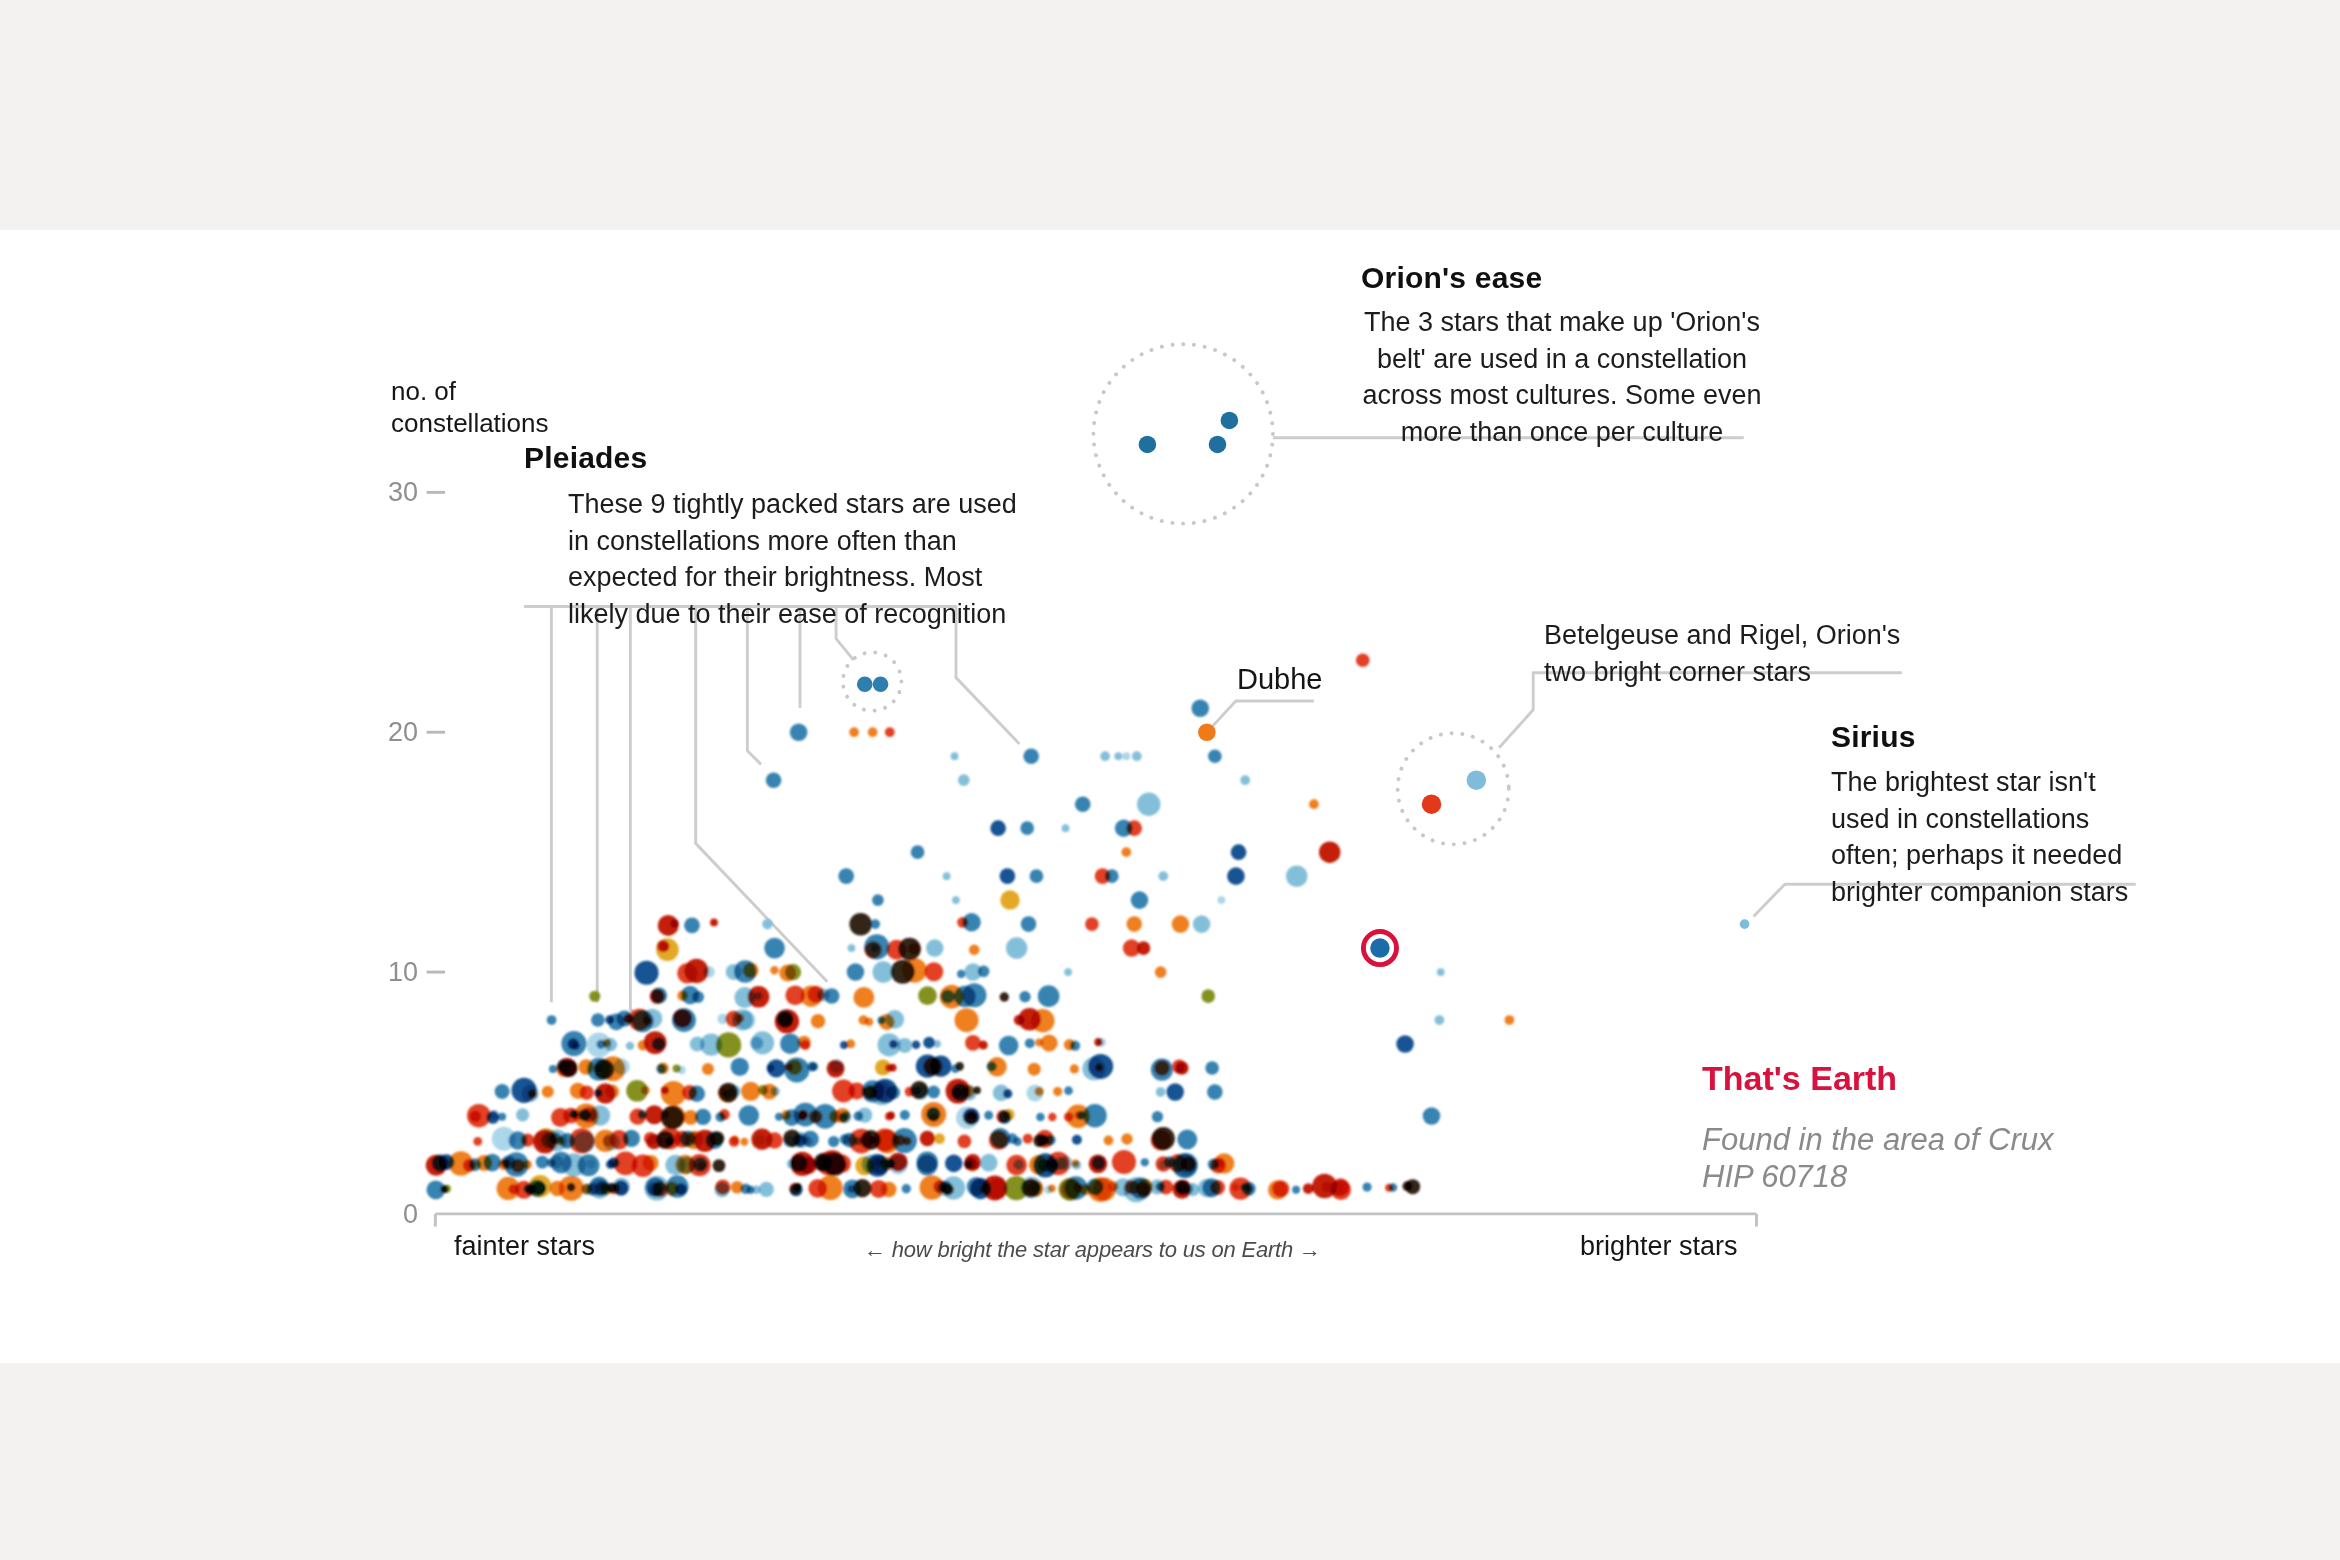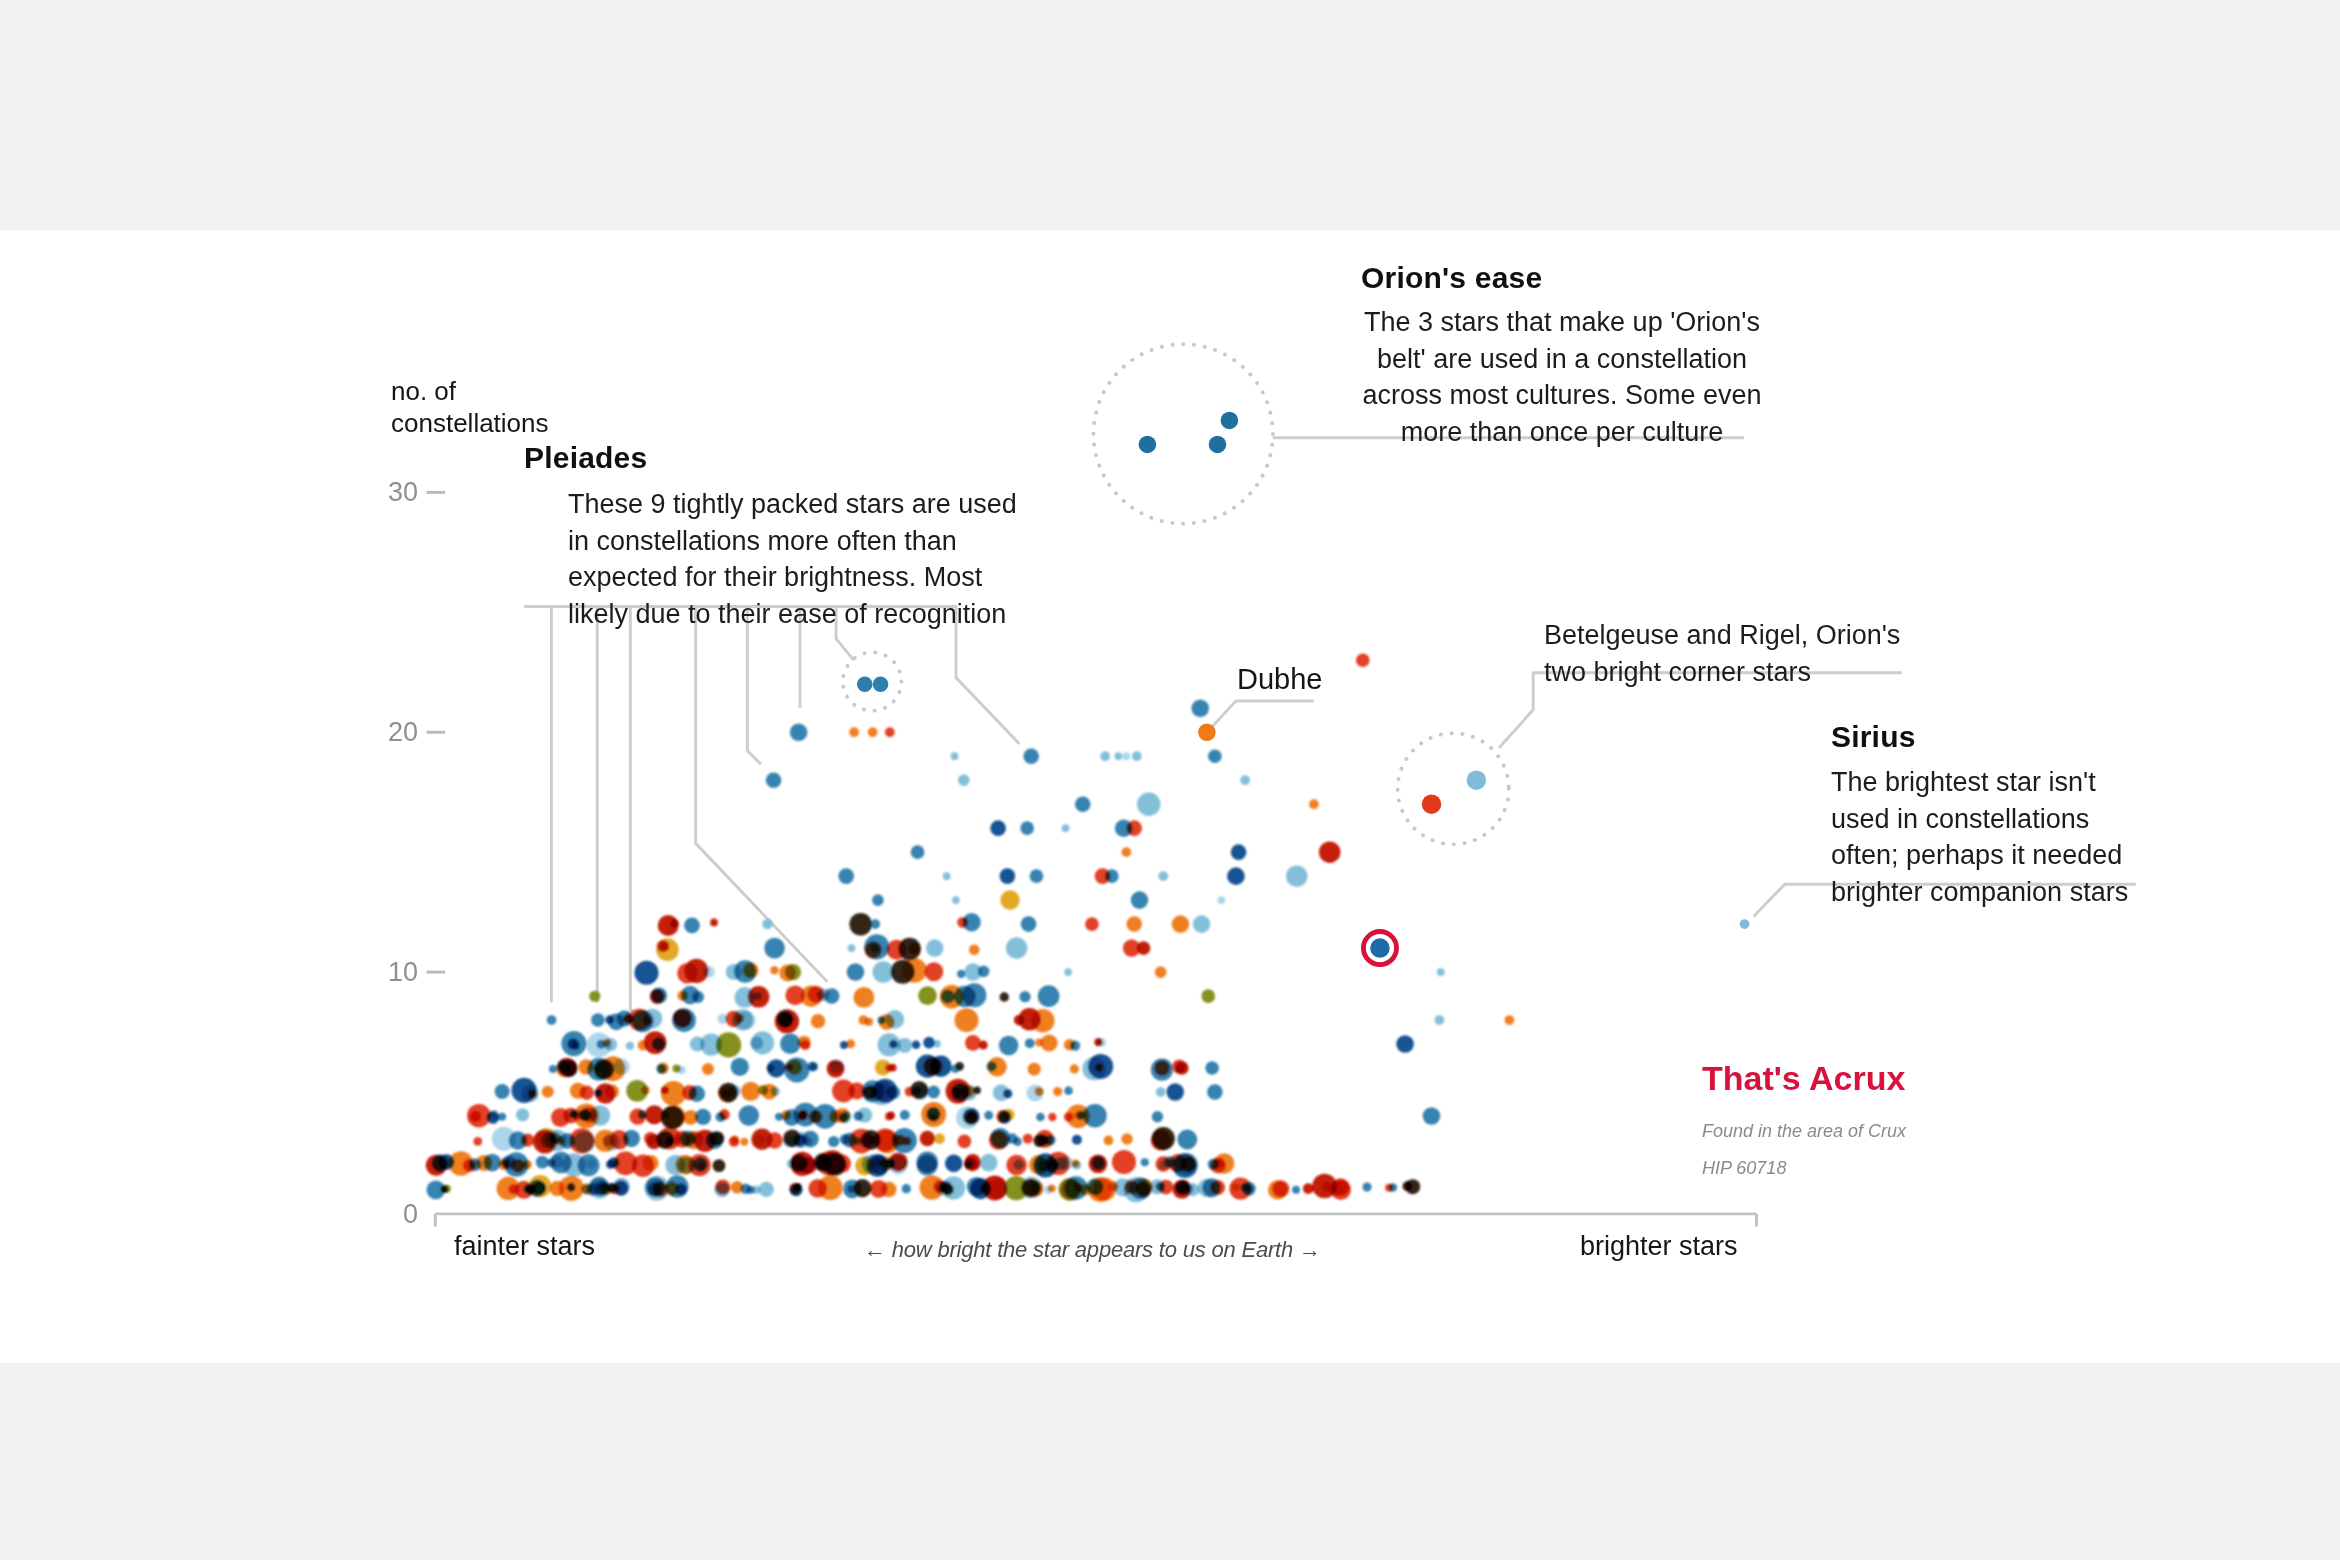--- a/index.html
+++ b/index.html
@@ -13,21 +13,21 @@
   #plot-svg{position:absolute;left:0;top:0;}
   .txt{position:absolute;white-space:pre-wrap;}
   .h{font-weight:700;font-size:30px;color:#101010;letter-spacing:0.2px;}
   .body{font-size:27px;line-height:1.36;color:#1c1c1c;}
   .ylab{font-size:26px;line-height:1.22;color:#161616;}
   .tick{font-size:27px;color:#8f8f8f;text-align:right;width:59px;}
   .xlab-dark{font-size:27px;color:#161616;}
   .xlab-gray{font-size:22px;color:#4c4c4c;letter-spacing:-0.2px;font-style:italic;}
   .dubhe{font-size:29px;color:#141414;}
   .tt-title{font-size:34px;font-weight:700;color:#d8113d;}
-  .tt-sub{font-size:18px;font-style:italic;color:#8a8a8a;line-height:1.45;}
+  .tt-sub{font-size:31px;font-style:italic;color:#8a8a8a;line-height:1.45;}
 </style>
 </head>
 <body>
 
 <div id="panel"></div>
 
 <svg id="plot-svg" width="2341" height="1560" viewBox="0 0 2400 1600">
   <defs>
     <filter id="soft" x="-20%" y="-20%" width="140%" height="140%">
       <feGaussianBlur stdDeviation="1.1"></feGaussianBlur>
@@ -725,16 +725,16 @@
 <div class="txt h" style="left:1361px;top:261px;">Orion's ease</div>
 <div class="txt body" style="left:1361px;top:304px;width:402px;text-align:center;">The 3 stars that make up 'Orion's belt' are used in a constellation across most cultures. Some even more than once per culture</div>
 
 <div class="txt body" style="left:1544px;top:617px;width:386px;">Betelgeuse and Rigel, Orion's two bright corner stars</div>
 
 <div class="txt h" style="left:1831px;top:720px;">Sirius</div>
 <div class="txt body" style="left:1831px;top:764px;width:314px;">The brightest star isn't used in constellations often; perhaps it needed brighter companion stars</div>
 
 <div class="txt dubhe" style="left:1237px;top:663px;">Dubhe</div>
 
-<div class="txt tt-title" style="left:1702px;top:1059px;">That's Acrux</div>
+<div class="txt tt-title" style="left:1702px;top:1059px;">That's Earth</div>
 <div class="txt tt-sub" style="left:1702px;top:1118px;">Found in the area of Crux</div>
 <div class="txt tt-sub" style="left:1702px;top:1155px;">HIP 60718</div>
 
 
 </body></html>

